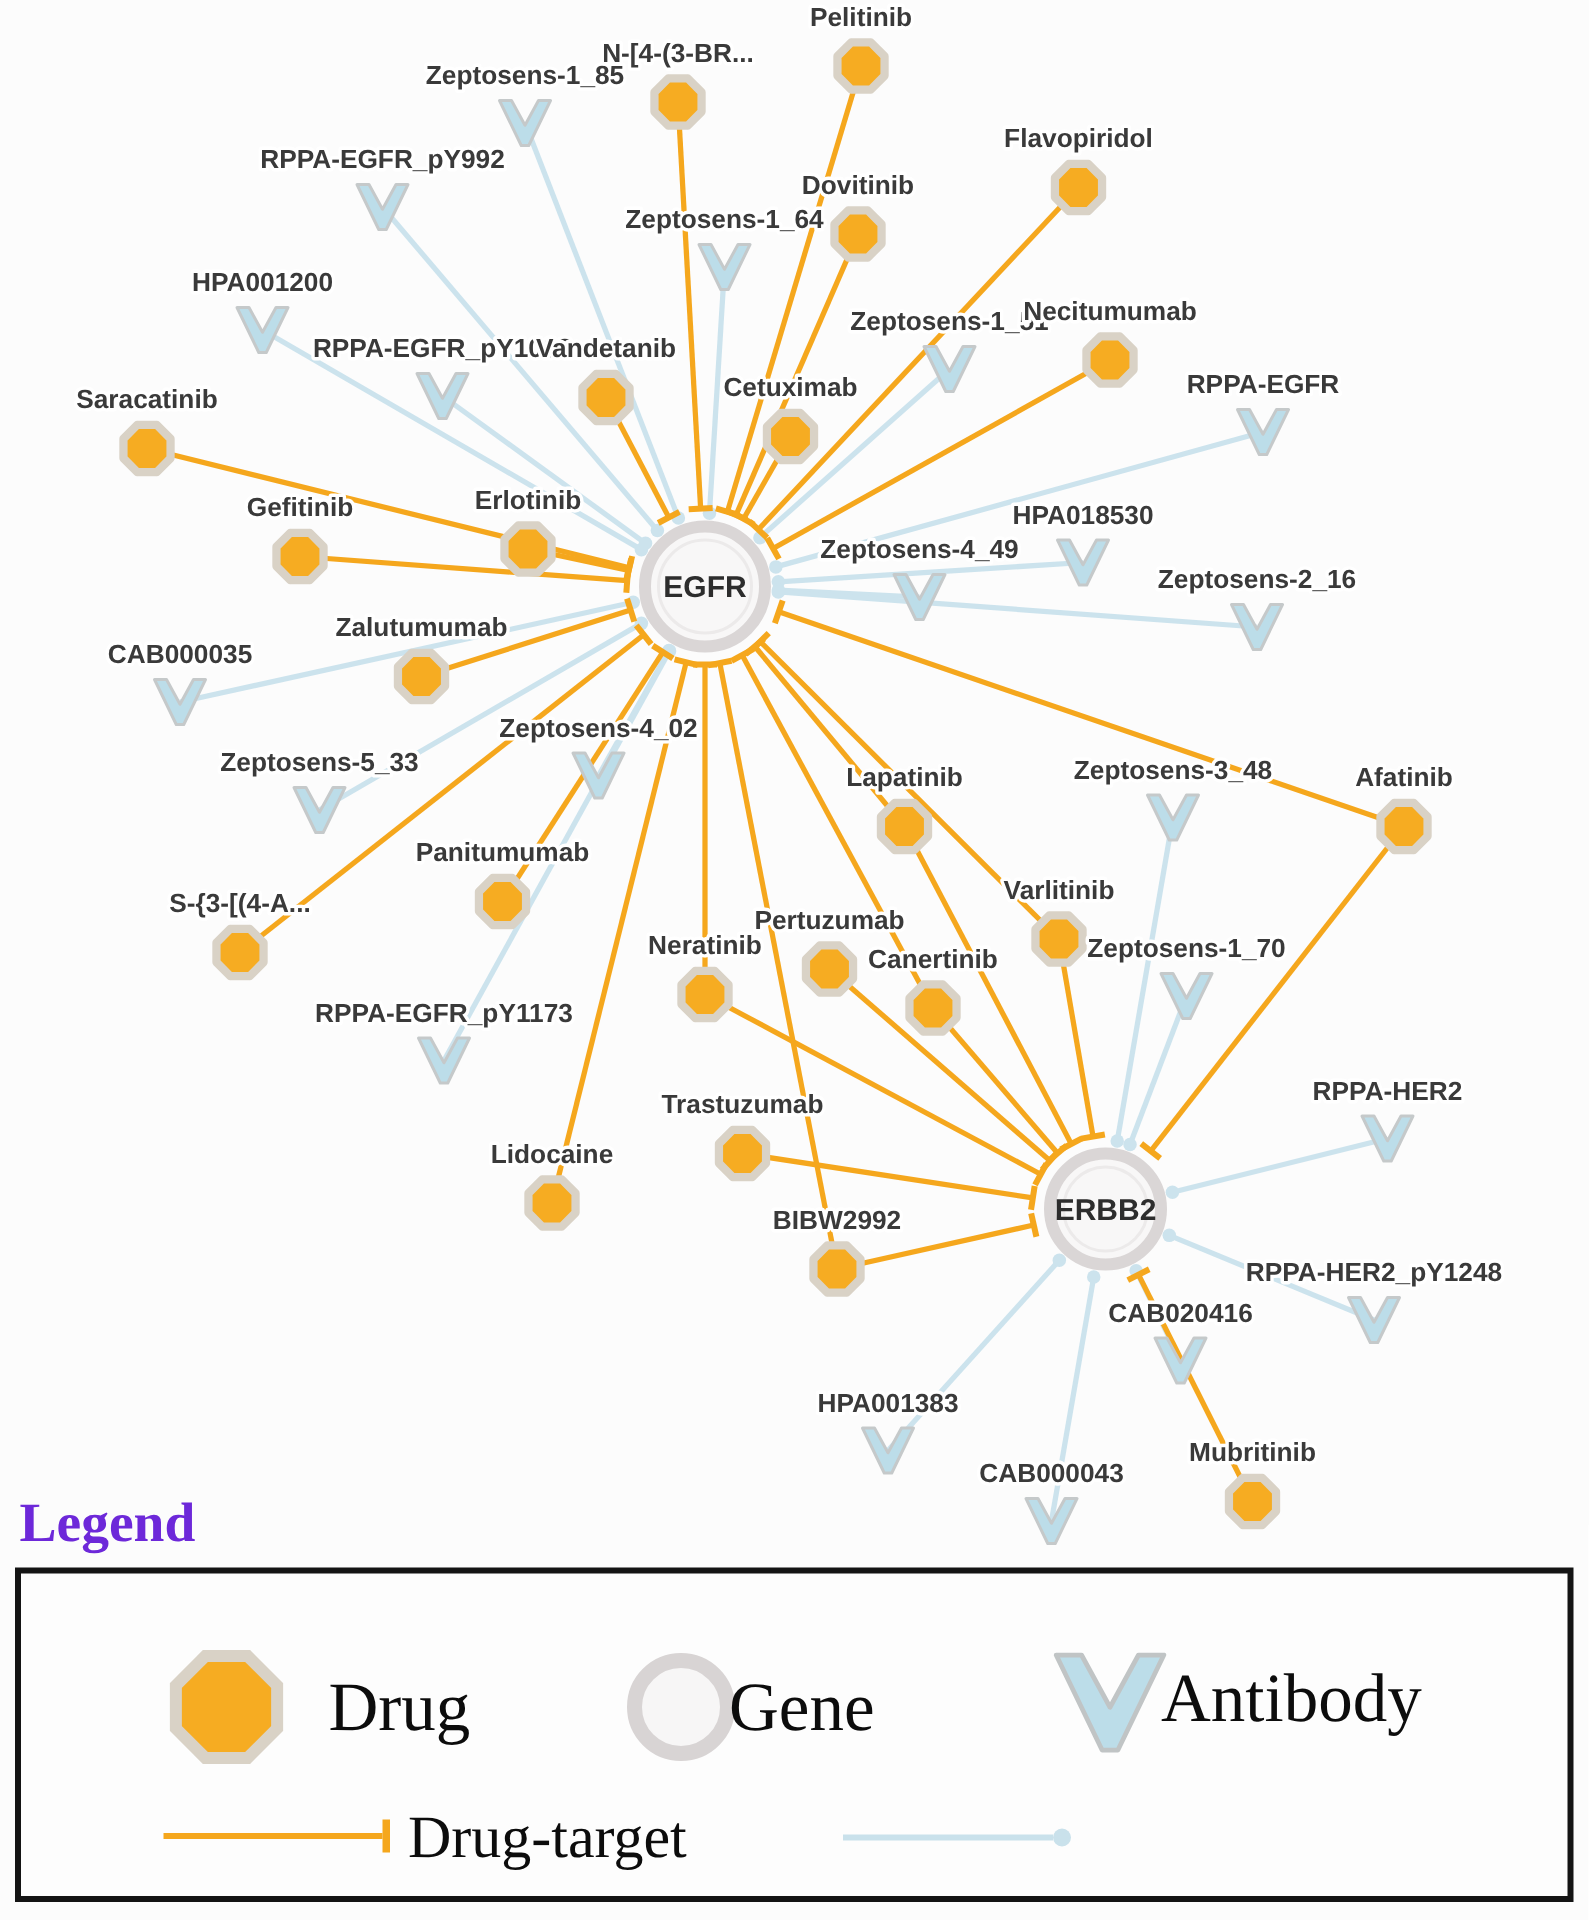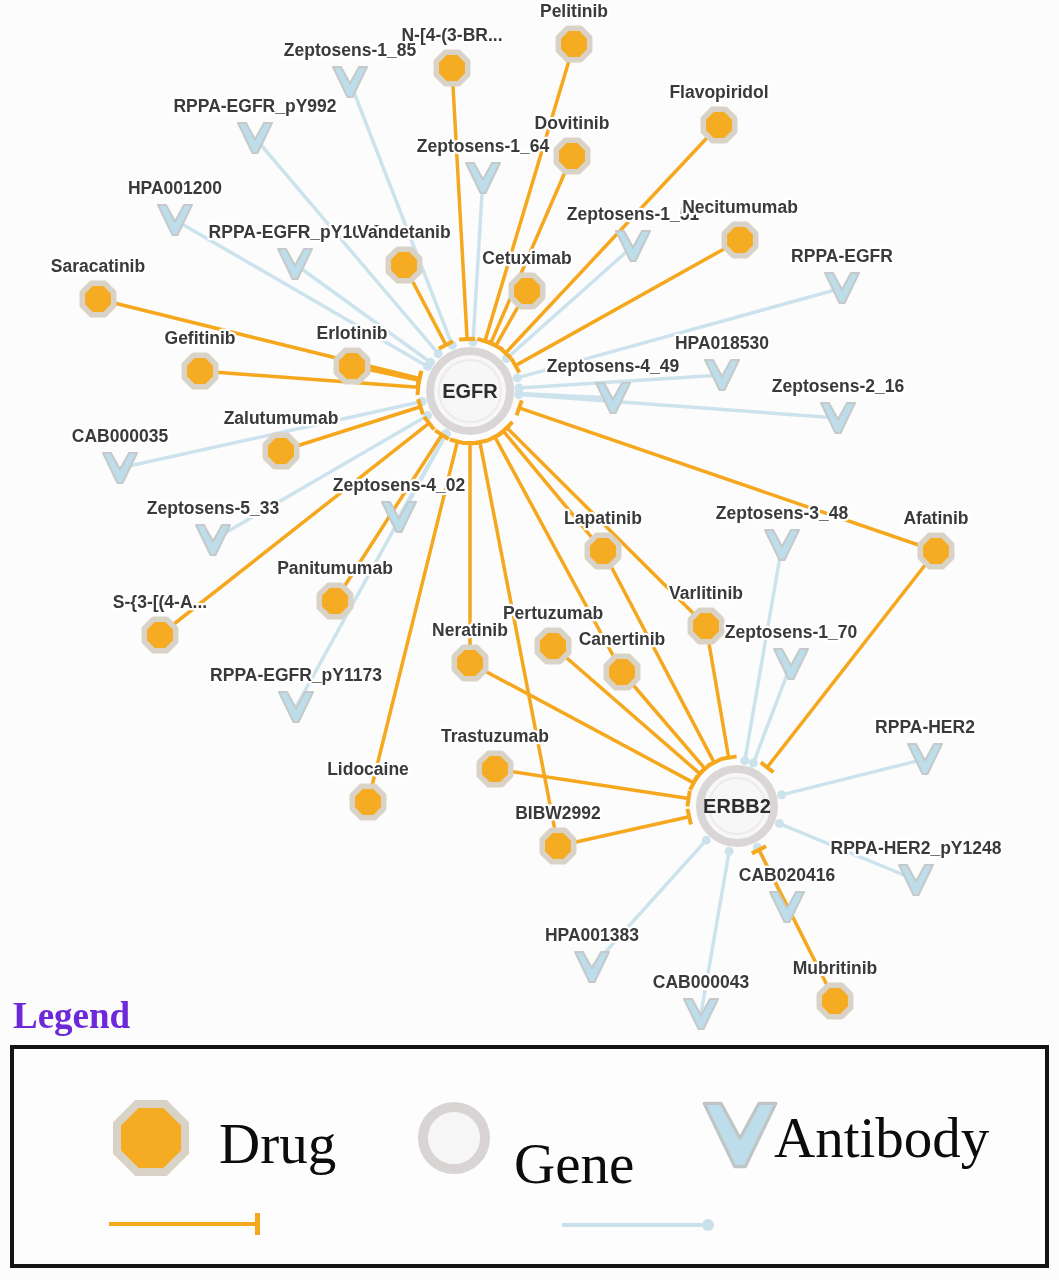--- a/index.html
+++ b/index.html
@@ -8,24 +8,24 @@
   .node-label{font-family:"Liberation Sans",sans-serif;font-weight:bold;font-size:17.5px;fill:#3A3A3A;
               stroke:#FFFFFF;stroke-width:4.5px;paint-order:stroke;stroke-linejoin:round;}
   .gene-label{font-family:"Liberation Sans",sans-serif;font-weight:bold;font-size:20px;fill:#2D2D2D;}
 
   .legend-title{position:absolute;left:13px;top:994px;font-family:"Liberation Serif",serif;
                 font-weight:bold;font-size:37px;color:#6d28d9;}
   .legend-box{position:absolute;left:10px;top:1045px;width:1031px;height:215px;border:4px solid #141414;background:#FDFDFD;}
   .oct{clip-path:polygon(29.29% 0%,70.71% 0%,100% 29.29%,100% 70.71%,70.71% 100%,29.29% 100%,0% 70.71%,0% 29.29%);}
   .li-drug-icon{position:absolute;left:99px;top:51px;width:76px;height:76px;background:#D9D2C6;}
   .li-drug-inner{position:absolute;left:8px;top:8px;width:60px;height:60px;background:#F6AC22;}
-  .lt{position:absolute;font-family:"Liberation Serif",serif;font-size:57px;color:#0C0C0C;top:62px;white-space:nowrap;}
+  .lt{position:absolute;font-family:"Liberation Serif",serif;font-size:46px;color:#0C0C0C;top:62px;white-space:nowrap;}
   .lt-drug{left:205px;}
   .li-gene-icon{position:absolute;left:404px;top:53px;width:52px;height:52px;border:10px solid #D8D4D4;border-radius:50%;background:#F7F6F6;}
-  .lt-gene{left:500px;margin-top:20px;}
+  .lt-gene{left:472px;}
   .li-ab-icon{position:absolute;left:688px;top:50px;width:76px;height:72px;fill:#BCDDE9;stroke:#C0C4C5;stroke-width:1.5;}
   .lt-ab{left:760px;top:56px;text-align:right;}
   .lt2{position:absolute;font-family:"Liberation Serif",serif;font-size:40px;color:#0C0C0C;top:152px;white-space:nowrap;}
   .li-dline{position:absolute;left:95px;top:173px;width:146px;height:4px;background:#F5A71D;}
   .li-dtee{position:absolute;left:241px;top:164px;width:5px;height:22px;background:#F5A71D;}
   .lt-dt{left:258px;}
   .li-aline{position:absolute;left:548px;top:174px;width:140px;height:4px;background:#C9E1EB;}
   .li-adot{position:absolute;left:688px;top:170px;width:12px;height:12px;border-radius:50%;background:#C9E1EB;}
   .lt-at{left:706px;}
 </style>
@@ -249,17 +249,18 @@
     <div class="li-gene-icon"></div>
     <div class="lt lt-gene">Gene</div>
 
     <svg class="li-ab-icon" viewBox="-18 -17 36 34">
       <path d="M -17 -15 L -2.5 15 L 2.5 15 L 17 -15 L 9 -15 L 0 1.5 L -9 -15 Z" stroke-linejoin="round"></path>
     </svg>
     <div class="lt lt-ab">Antibody</div>
 
     <div class="li-dline"></div>
     <div class="li-dtee"></div>
+    <div class="lt2 lt-dt">Drug-target</div>
 
     <div class="li-aline"></div>
     <div class="li-adot"></div>
   </div>
 </div>
 
 </body></html>

